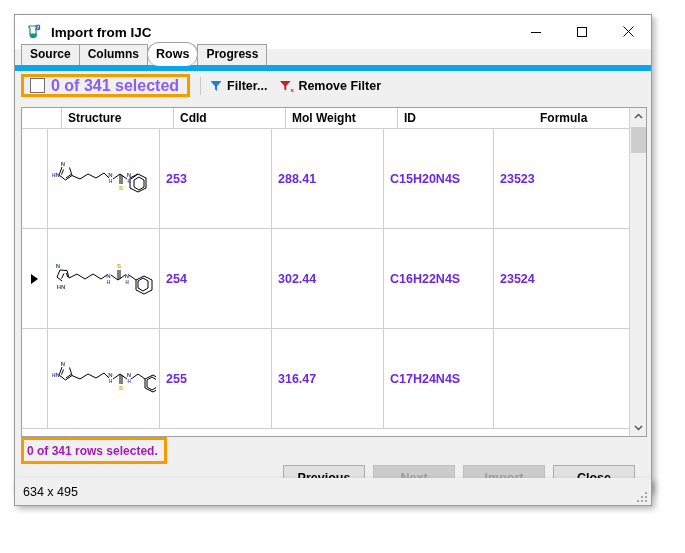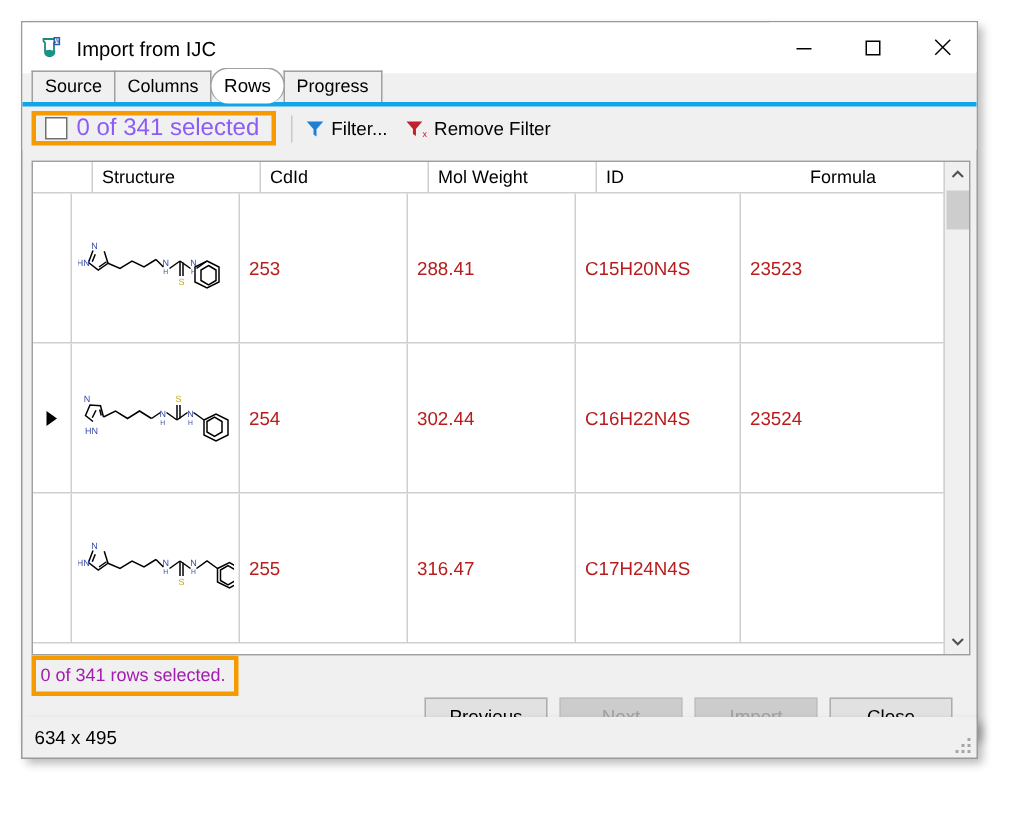--- a/index.html
+++ b/index.html
@@ -12,20 +12,21 @@
 
   
   #window {
     position: absolute;
     left: 14px; top: 14px;
     width: 638px; height: 478px;
     background: #f0f0f0;
     border: 1px solid #9a9a9a;
     box-shadow: 3px 3px 6px rgba(0,0,0,0.28);
     box-sizing: border-box;
+    font-weight: bold;
   }
 
   
   #titlebar {
     position: relative;
     height: 34px;
     background: #ffffff;
     display: flex;
     align-items: center;
   }
@@ -48,21 +49,21 @@
   #winbtns { position: absolute; right: 0; top: 0; display: flex; }
 
   
   #tabstrip {
     position: relative;
     height: 22px;
     background: #f0f0f0;
     padding-left: 6px;
     display: flex;
     align-items: flex-end;
-    border-bottom: 3px solid #0ea5e9;
+    border-bottom: 6px solid #0ea5e9;
     box-sizing: border-box;
   }
   .tab {
     font-size: 12px;
     color: #000;
     padding: 2px 8px 3px 8px;
     border: 1px solid #a0a0a0;
     border-bottom: none;
     background: #f0f0f0;
     margin-right: -1px;
@@ -157,21 +158,21 @@
   .row {
     display: flex;
     height: 100px;
     border-bottom: 1px solid #cfcfcf;
     box-sizing: border-box;
   }
   .cell {
     border-right: 1px solid #cfcfcf;
     box-sizing: border-box;
     font-size: 12.5px;
-    color: #b91c1c;
+    color: #6d28d9;
     padding-left: 6px;
     display: flex;
     align-items: center;
     overflow: hidden;
     white-space: nowrap;
   }
   .cell.c0 {
     padding-left: 0;
     justify-content: center;
     border-right: 1px solid #cfcfcf;

